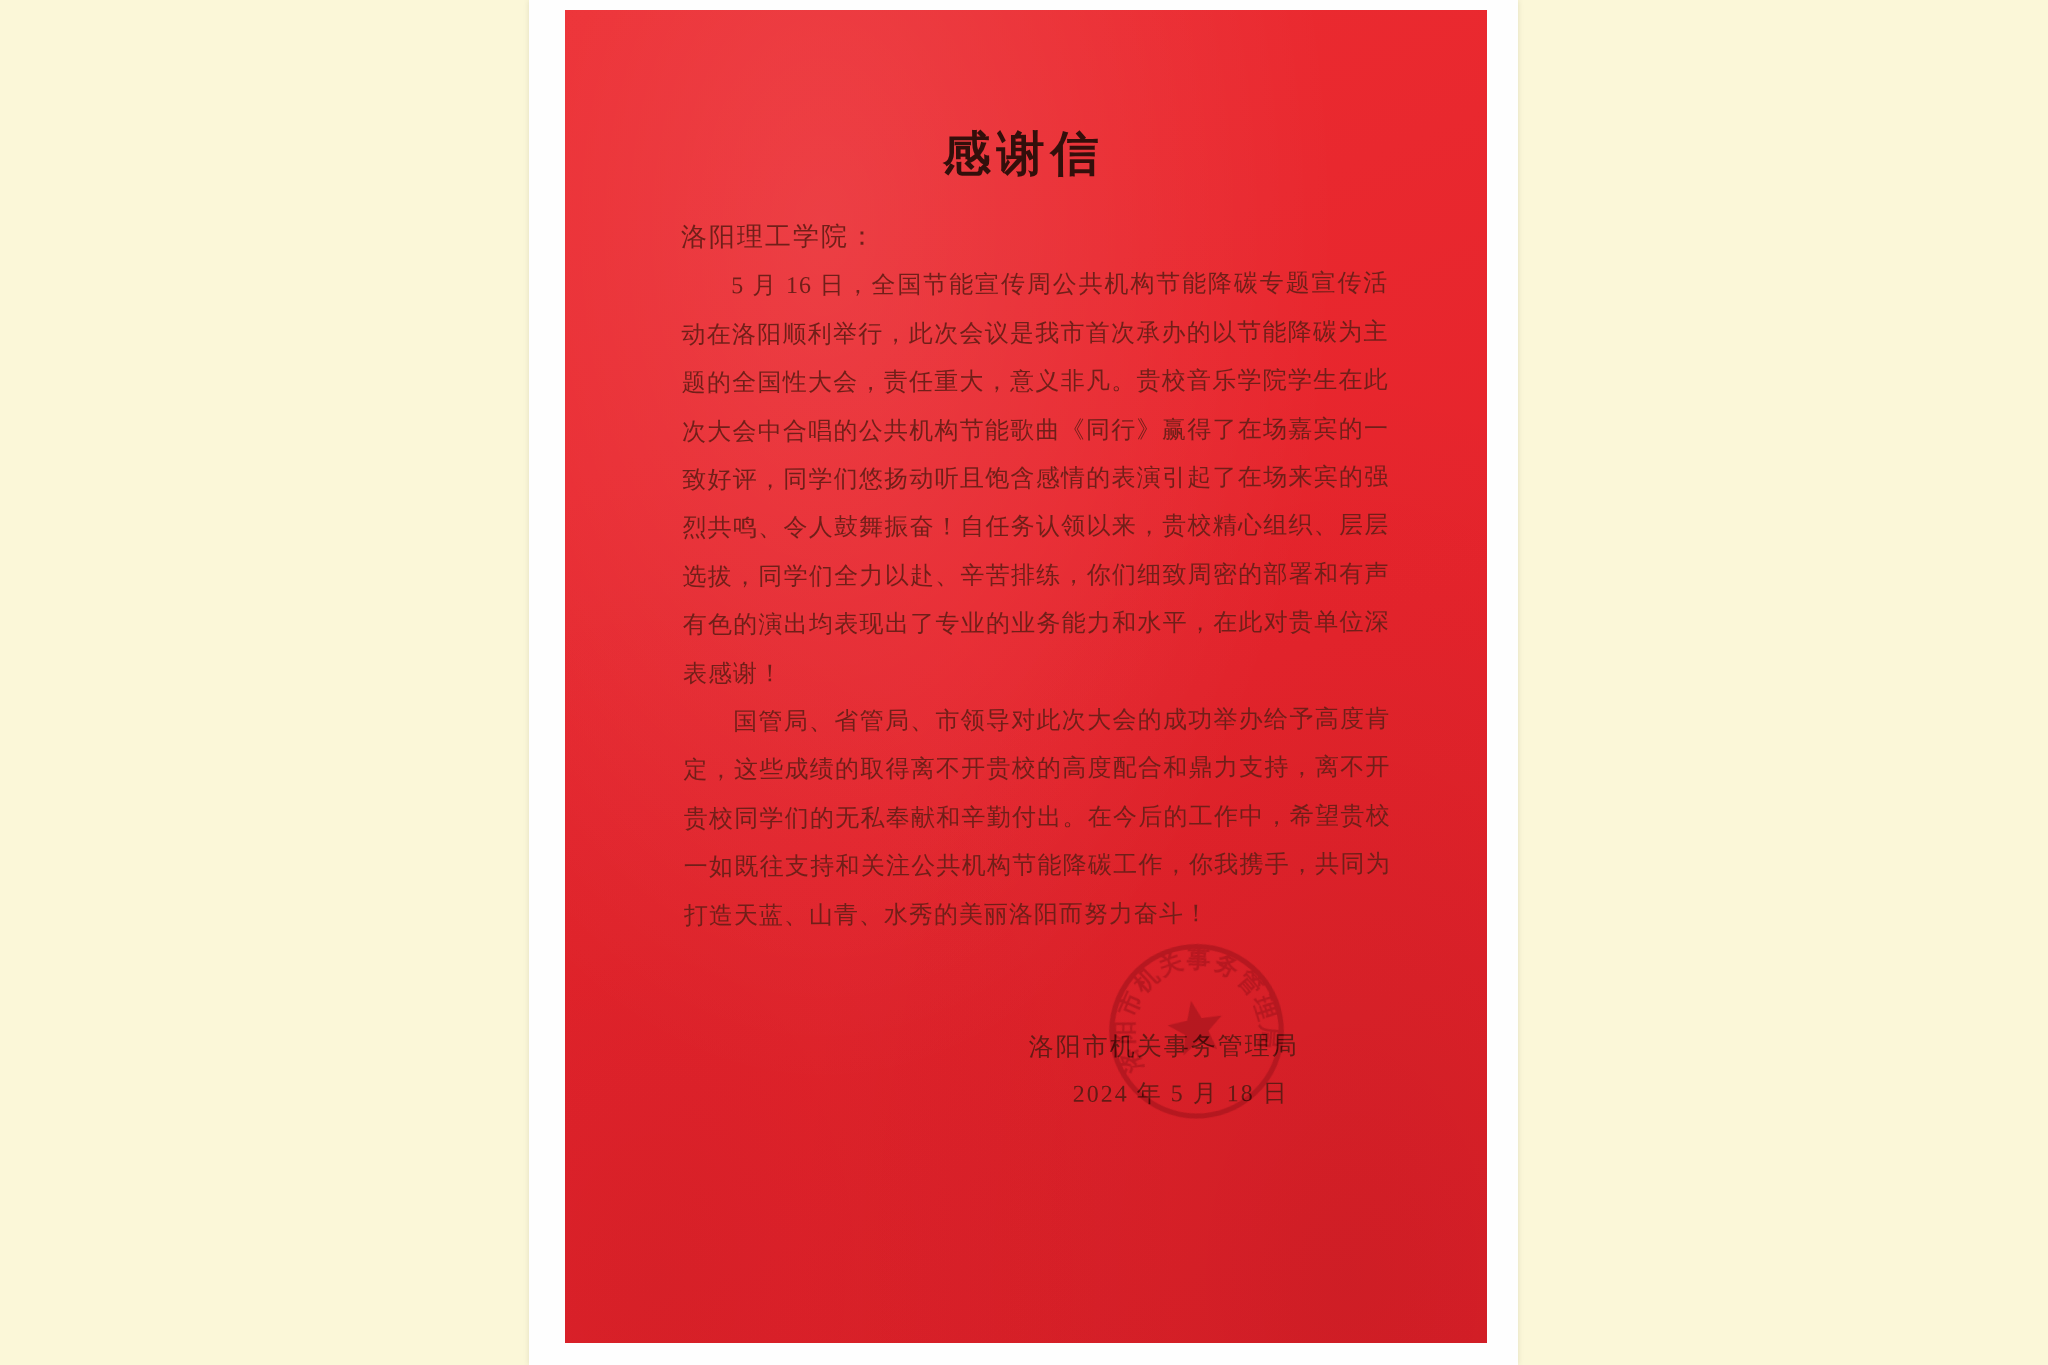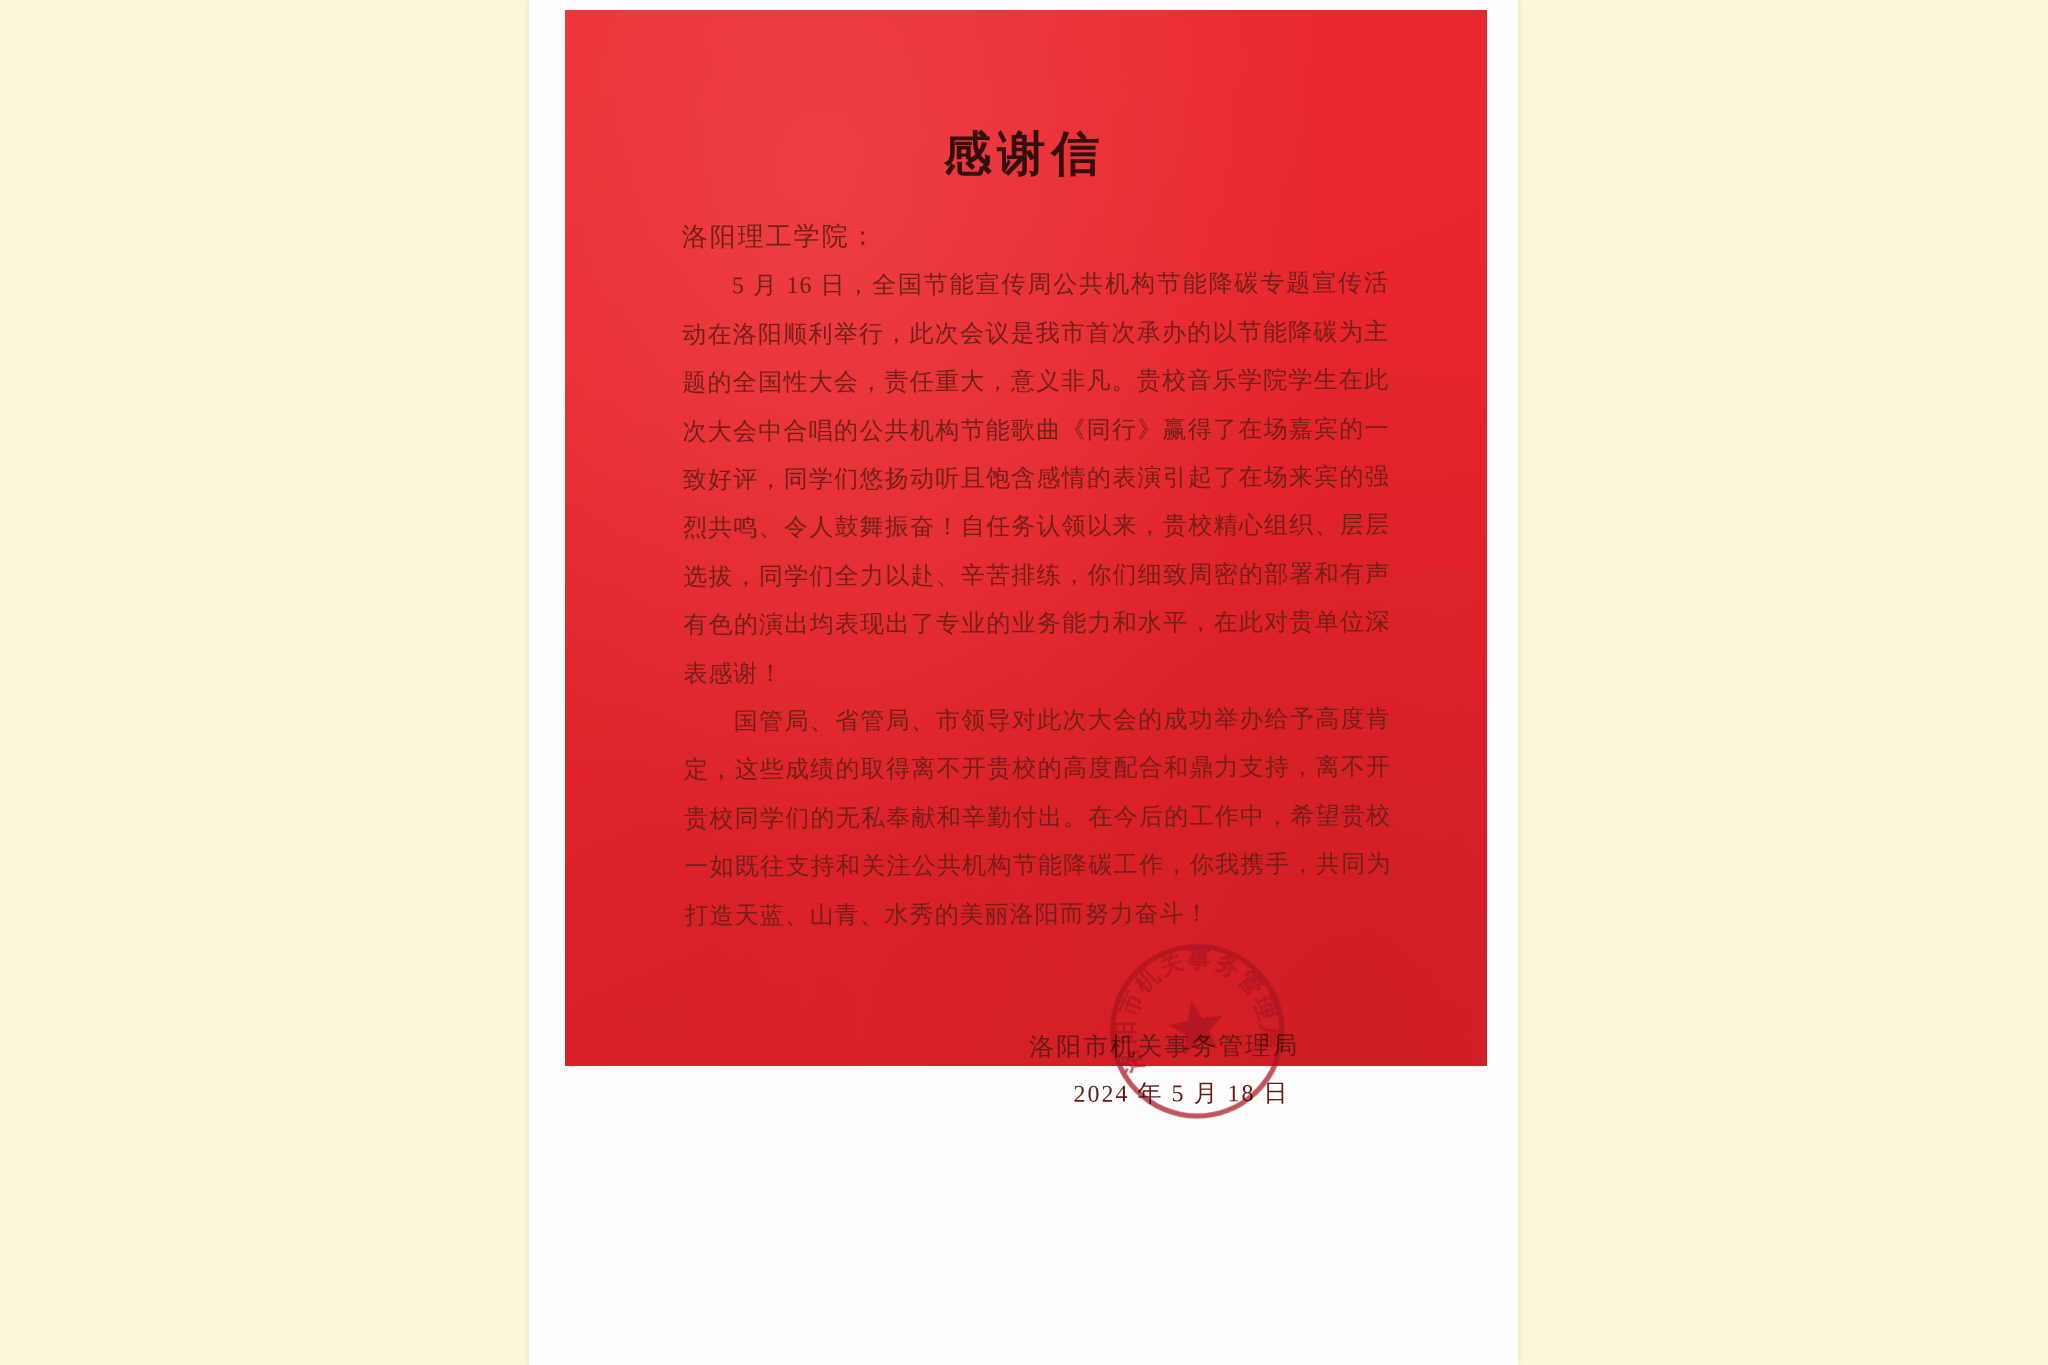--- a/index.html
+++ b/index.html
@@ -23,21 +23,21 @@
     width: 989px;
     height: 1365px;
     background: #fefefe;
     box-shadow: 0 0 6px rgba(0,0,0,0.10);
   }
   .paper {
     position: absolute;
     left: 565px;
     top: 10px;
     width: 922px;
-    height: 1056px;
+    height: 1333px;
     background:
       radial-gradient(ellipse at 28% 16%, rgba(255,255,255,0.10), rgba(255,255,255,0) 55%),
       radial-gradient(ellipse at 85% 95%, rgba(60,0,0,0.10), rgba(60,0,0,0) 50%),
       radial-gradient(ellipse at 10% 95%, rgba(60,0,0,0.07), rgba(60,0,0,0) 45%),
       linear-gradient(158deg, #ec2c31 0%, #e6242c 55%, #de2029 100%);
   }
   .paper-inner {
     position: absolute;
     left: 0; top: 0; right: 0; bottom: 0;
     transform: rotate(-0.25deg);

